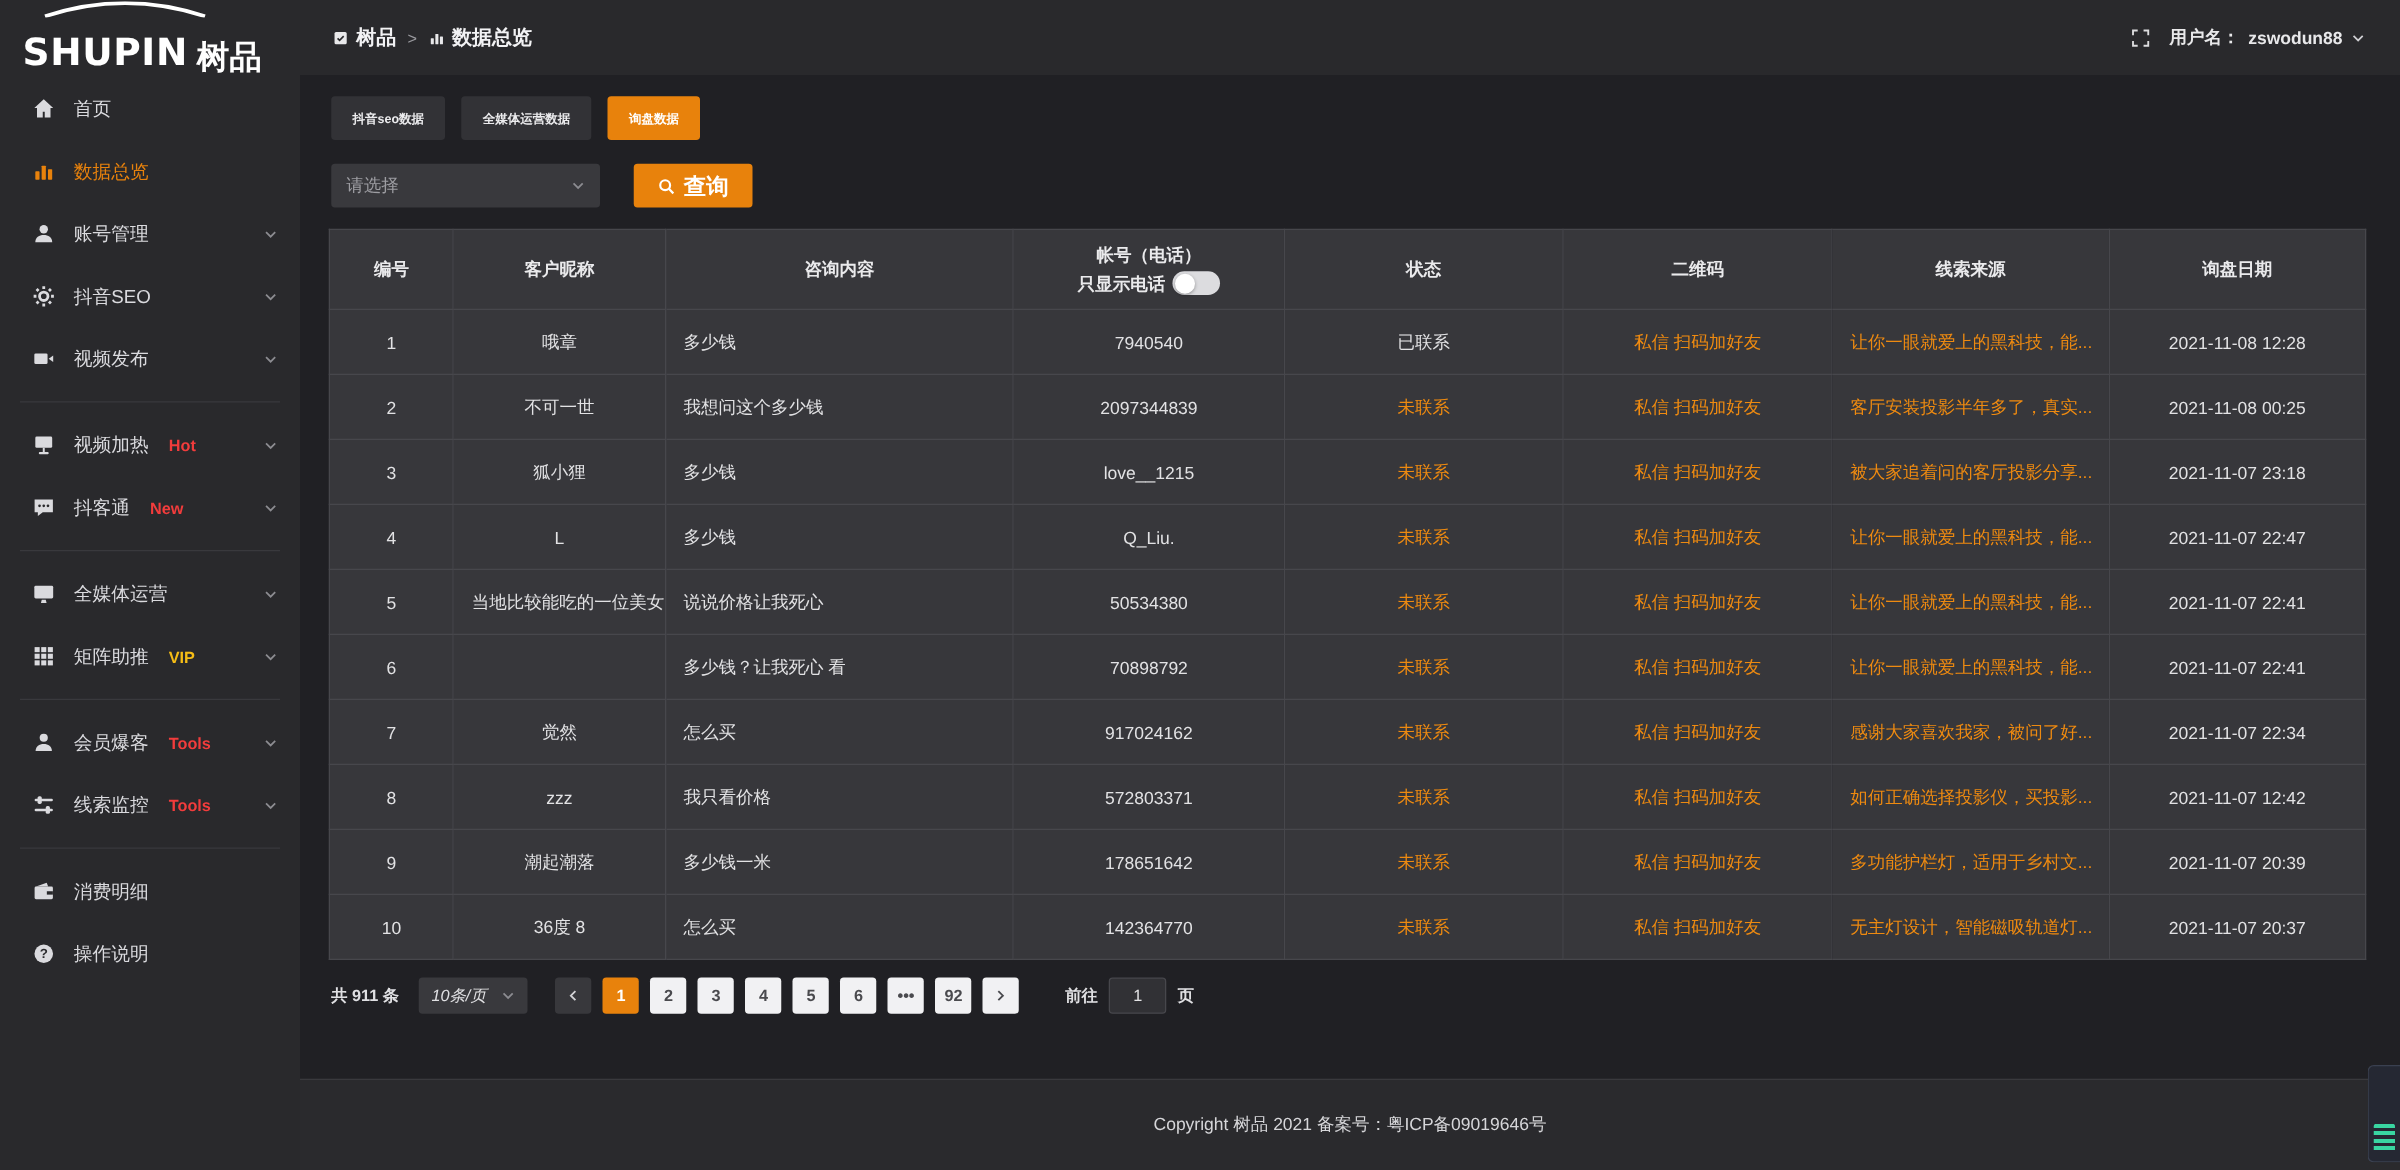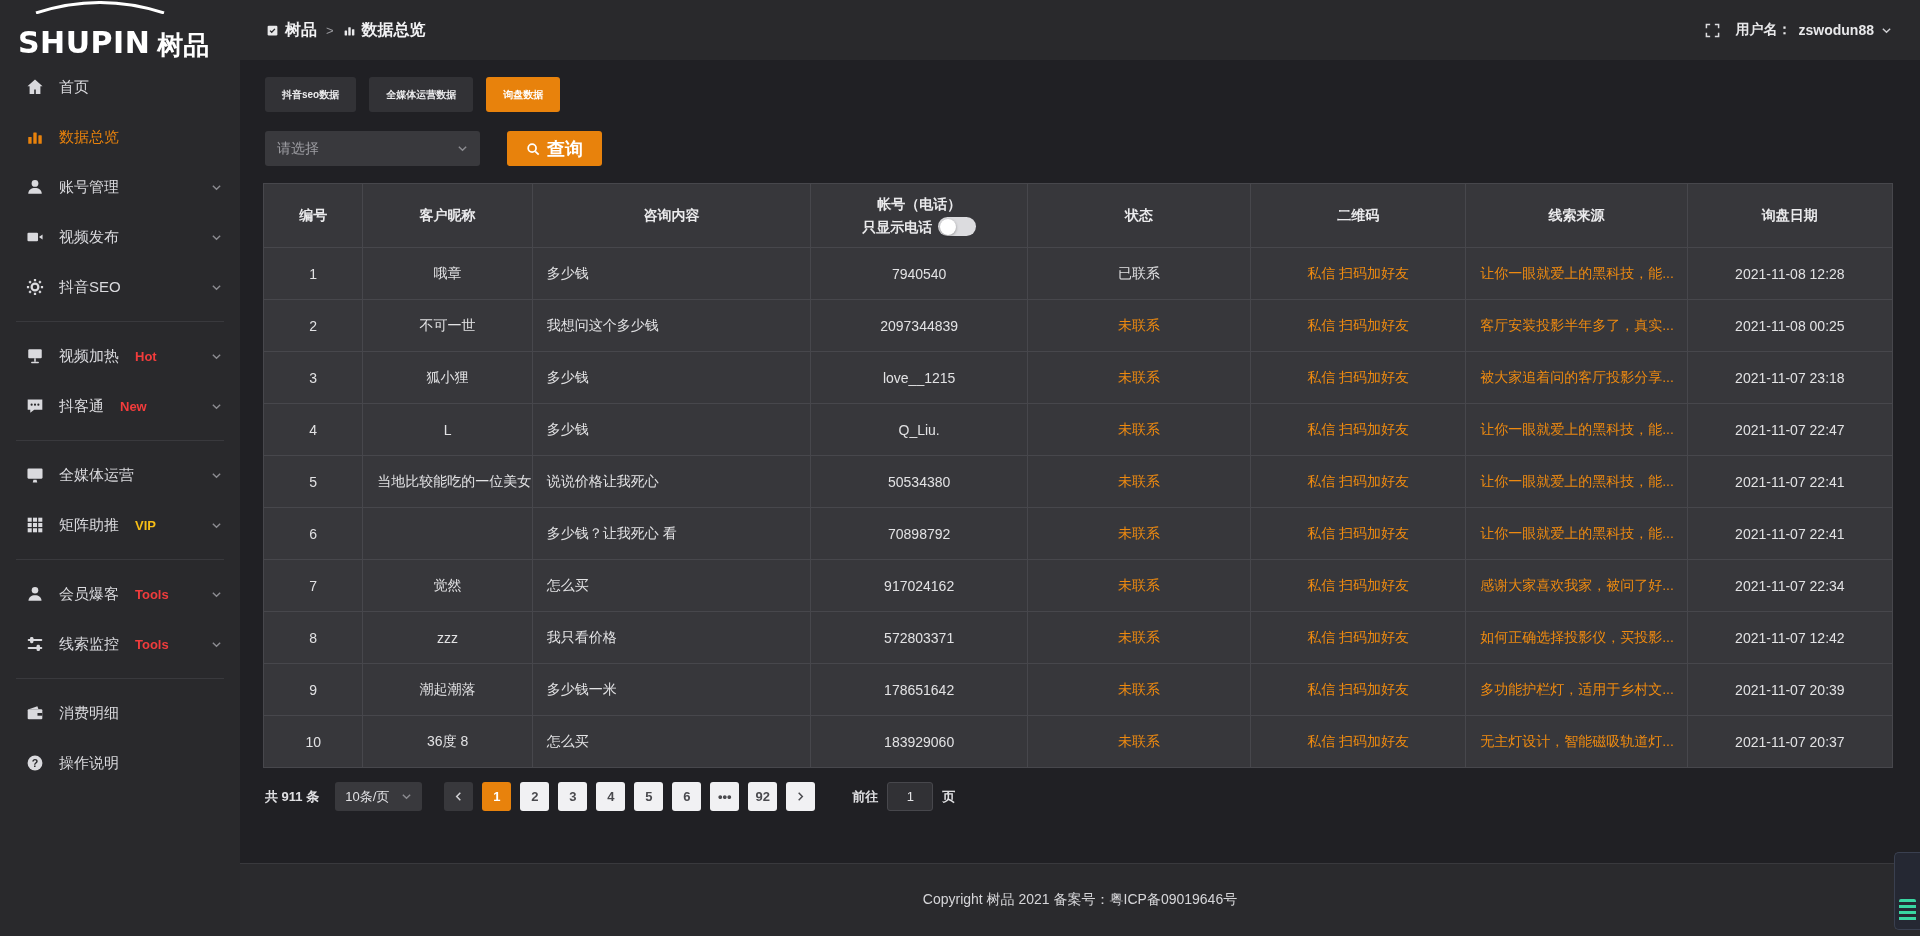--- a/index.html
+++ b/index.html
@@ -79,21 +79,21 @@
   .phone-head{line-height:1.6;text-align:center;}
   .phone-sub{display:flex;align-items:center;justify-content:center;gap:6px;}
   .toggle{width:38px;height:19px;border-radius:10px;background:#dcdcdf;position:relative;display:inline-block;cursor:pointer;flex:none;}
   .toggle::after{content:"";position:absolute;left:2px;top:1.5px;width:16px;height:16px;border-radius:50%;
                  background:#fff;box-shadow:0 1px 3px rgba(0,0,0,.35);}
 
   
   .pagination{position:absolute;left:25px;top:722px;display:flex;align-items:center;font-size:13px;color:#e0e0e3;}
   .pg-total{margin-right:16px;font-weight:bold;}
   .pg-size{height:29px;background:#39393d;border-radius:3px;display:flex;align-items:center;gap:12px;
-           padding:0 10px;margin-right:22px;cursor:pointer;}
+           padding:0 10px;margin-right:22px;cursor:pointer;font-style:italic;}
   .pg-btn{min-width:29px;height:29px;border-radius:3px;display:flex;align-items:center;justify-content:center;
           margin-right:9px;font-size:13px;cursor:pointer;font-weight:bold;}
   .pg-prev{background:#38383c;color:#d2d2d5;}
   .pg-num,.pg-next{background:#f1f1f3;color:#4a4a4e;}
   .pg-num.active{background:var(--accent);color:#fff;}
   .pg-btn svg{width:11px;height:11px;}
   .pg-goto{display:flex;align-items:center;gap:9px;margin-left:28px;font-weight:bold;}
   .goto-input{width:46px;height:29px;background:#313135;border:1px solid #47474c;border-radius:3px;
               color:#e4e4e6;text-align:center;font-size:13px;font-family:inherit;}
 
@@ -148,40 +148,40 @@
           </span>
           <span class="nav-label">账号管理</span>
           <span class="nav-chevron">
             <svg viewBox="0 0 12 12" fill="none" stroke="currentColor" stroke-width="1.5">
               <path d="M2 4l4 4 4-4"></path>
             </svg>
           </span>
         </div>
         <div class="nav-item">
           <span class="nav-icon">
-            <svg viewBox="0 0 16 16" fill="currentColor">
-              <rect x="1.3" y="4.2" width="9.4" height="7.6" rx="1"></rect>
-              <path d="M11.5 8l3.2-2.3v4.6z"></path>
-            </svg>
-          </span>
-          <span class="nav-label">视频发布</span>
-          <span class="nav-chevron">
-            <svg viewBox="0 0 12 12" fill="none" stroke="currentColor" stroke-width="1.5">
-              <path d="M2 4l4 4 4-4"></path>
-            </svg>
-          </span>
-        </div>
-        <div class="nav-item">
-          <span class="nav-icon">
             <svg viewBox="0 0 16 16" stroke="currentColor" fill="none" stroke-width="2">
               <circle cx="8" cy="8" r="3"></circle>
               <path d="M8 .8v2M8 13.2v2M.8 8h2M13.2 8h2M2.9 2.9l1.4 1.4M11.7 11.7l1.4 1.4M2.9 13.1l1.4-1.4M11.7 4.3l1.4-1.4"></path>
             </svg>
           </span>
           <span class="nav-label">抖音SEO</span>
+          <span class="nav-chevron">
+            <svg viewBox="0 0 12 12" fill="none" stroke="currentColor" stroke-width="1.5">
+              <path d="M2 4l4 4 4-4"></path>
+            </svg>
+          </span>
+        </div>
+        <div class="nav-item">
+          <span class="nav-icon">
+            <svg viewBox="0 0 16 16" fill="currentColor">
+              <rect x="1.3" y="4.2" width="9.4" height="7.6" rx="1"></rect>
+              <path d="M11.5 8l3.2-2.3v4.6z"></path>
+            </svg>
+          </span>
+          <span class="nav-label">视频发布</span>
           <span class="nav-chevron">
             <svg viewBox="0 0 12 12" fill="none" stroke="currentColor" stroke-width="1.5">
               <path d="M2 4l4 4 4-4"></path>
             </svg>
           </span>
         </div>
         <div class="nav-divider"></div>
         <div class="nav-item">
           <span class="nav-icon">
             <svg viewBox="0 0 16 16" fill="currentColor">
@@ -496,21 +496,21 @@
               <td class="c-center">178651642</td>
               <td class="c-center orange">未联系</td>
               <td class="c-center orange"><span class="link">私信 扫码加好友</span></td>
               <td class="c-left orange"><span class="link">多功能护栏灯，适用于乡村文...</span></td>
               <td class="c-center">2021-11-07 20:39</td>
             </tr>
             <tr>
               <td class="c-center">10</td>
               <td class="c-center">36度 8</td>
               <td class="c-left">怎么买</td>
-              <td class="c-center">183929060</td>
+              <td class="c-center">142364770</td>
               <td class="c-center orange">未联系</td>
               <td class="c-center orange"><span class="link">私信 扫码加好友</span></td>
               <td class="c-left orange"><span class="link">无主灯设计，智能磁吸轨道灯...</span></td>
               <td class="c-center">2021-11-07 20:37</td>
             </tr>
           </tbody>
       </table>
     </div>
 
     <div class="pagination">

